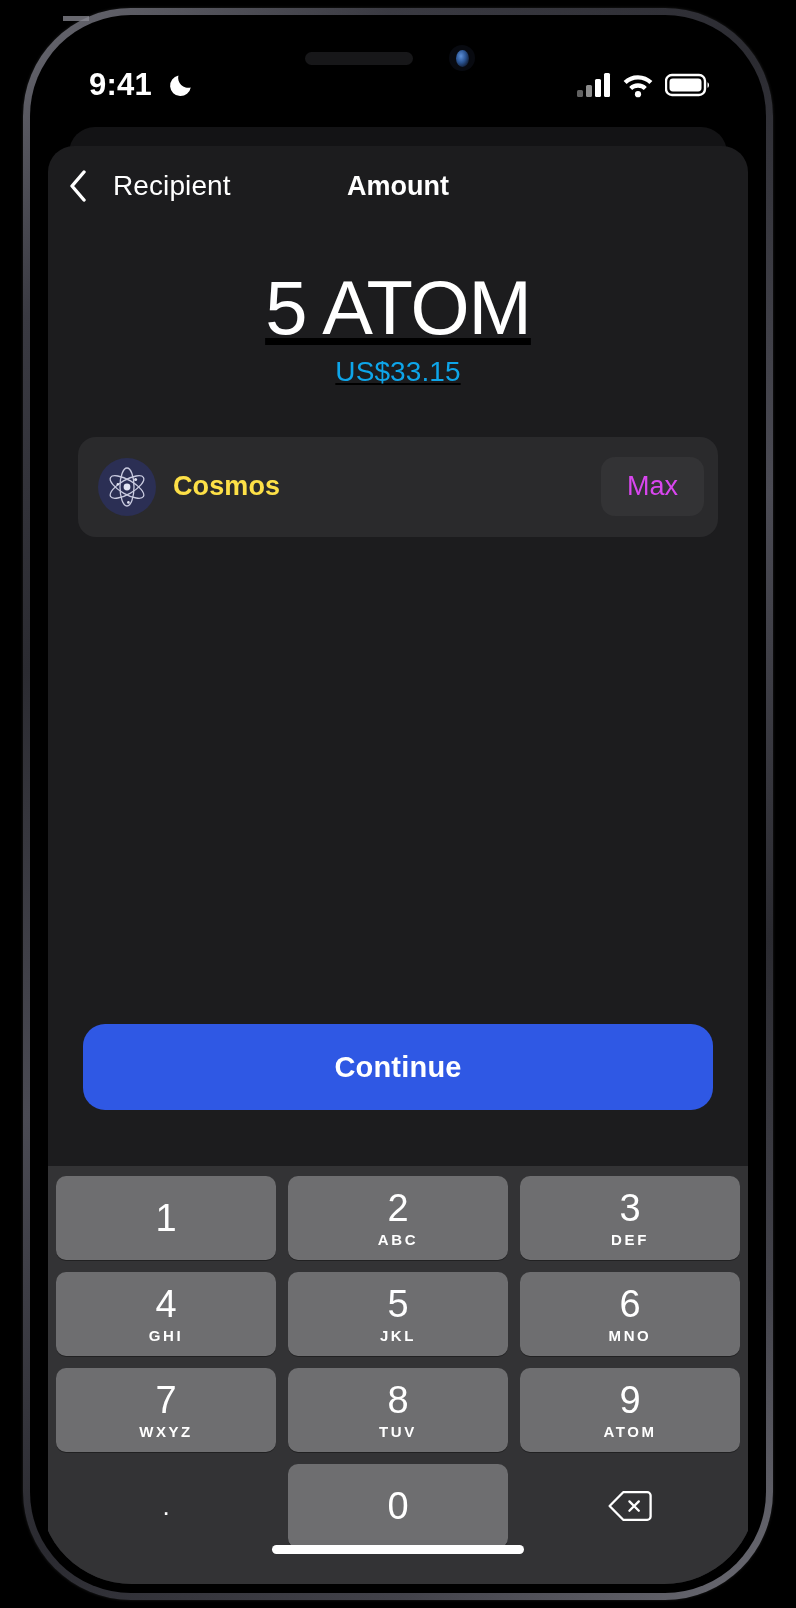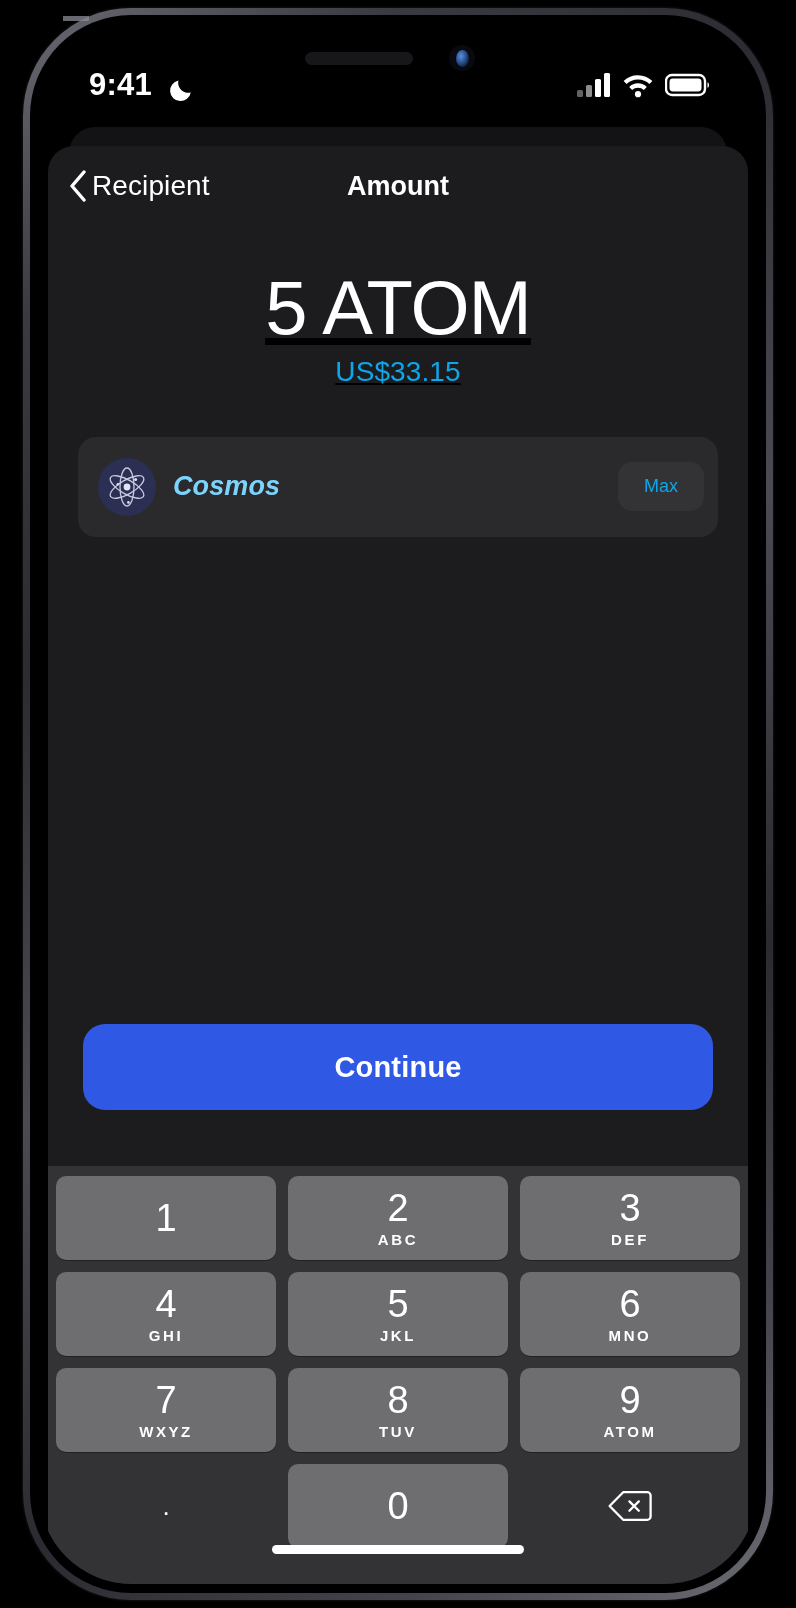--- a/index.html
+++ b/index.html
@@ -124,21 +124,21 @@
     width: 718px;
     height: 100px;
     z-index: 35;
     display: flex;
     align-items: center;
     justify-content: space-between;
     padding: 22px 46px 0 50px;
   }
   .sb-left {
     display: flex;
-    align-items: flex-end;
+    align-items: center;
     gap: 16px;
   }
   .sb-time {
     color: #fff;
     font-size: 31px;
     font-weight: 600;
     letter-spacing: .2px;
   }
   .moon-icon { width: 26px; height: 26px; display:block; }
   .sb-right {
@@ -177,21 +177,21 @@
   .navbar {
     position: relative;
     height: 80px;
     flex: none;
     display: flex;
     align-items: center;
   }
   .nav-back {
     display: flex;
     align-items: center;
-    gap: 4px;
+    gap: 25px;
     padding-left: 20px;
     cursor: pointer;
     background: none;
     border: none;
   }
   .chev-left { width: 20px; height: 32px; display:block; }
   .nav-back-label {
     color: #ffffff;
     font-size: 28px;
     letter-spacing: .1px;
@@ -248,40 +248,39 @@
     justify-content: center;
     flex: none;
   }
   .atom-svg { width: 48px; height: 48px; display: block; }
   .asset-text {
     margin-left: 17px;
     flex: 1 1 auto;
     min-width: 0;
   }
   .asset-name {
-    color: #7dd3fc;
+    color: #fde047;
     font-size: 27px;
     font-weight: 700;
     line-height: 1.25;
     letter-spacing: .1px;
-    font-style: italic;
   }
   .asset-balance {
     color: #9a9a9e;
     font-size: 24px;
     line-height: 1.3;
     margin-top: 2px;
   }
   .max-btn {
     flex: none;
     background: #333335;
     border: none;
     border-radius: 14px;
-    color: #0ea5e9;
-    font-size: 18px;
+    color: #d946ef;
+    font-size: 27px;
     font-family: inherit;
     padding: 14px 26px;
     cursor: pointer;
   }
 
   .spacer { flex: 1 1 auto; }
 
   
   .continue-wrap {
     flex: none;

